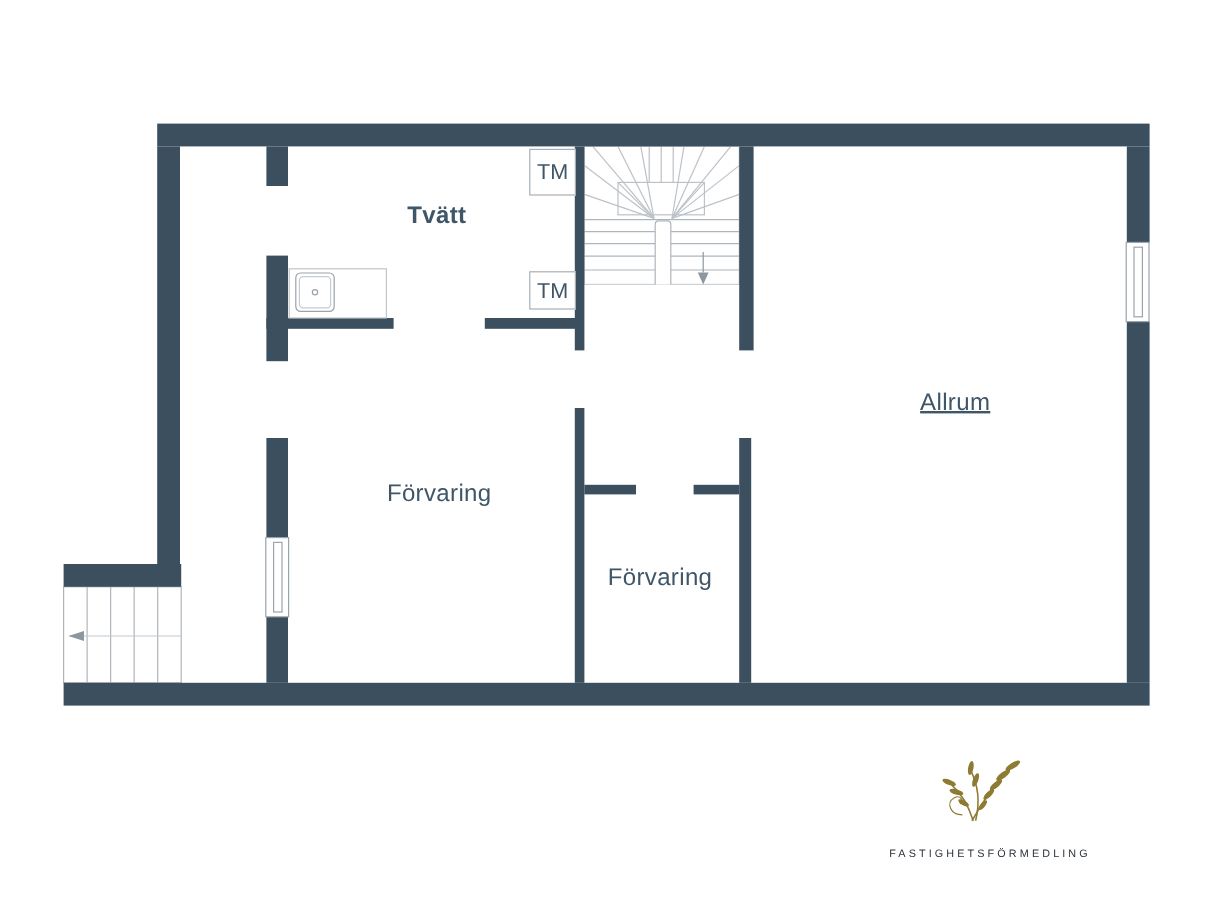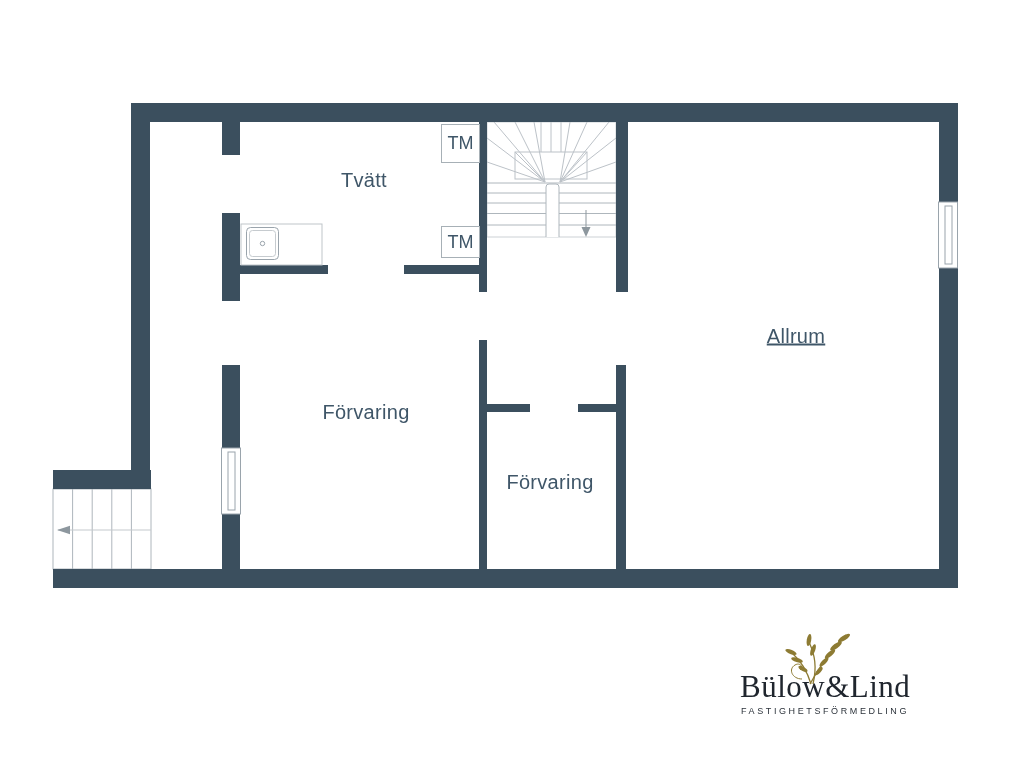--- a/index.html
+++ b/index.html
@@ -135,21 +135,21 @@
     </g>
 
     <g>
       <rect x="241" y="224" width="81" height="41" fill="#ffffff" stroke="#bfc5c9"></rect>
       <rect x="246.5" y="227.5" width="32" height="32" rx="4" fill="#ffffff" stroke="#9aa4ac"></rect>
       <rect x="249.5" y="230.5" width="26" height="26" rx="3" fill="none" stroke="#c6cbcf"></rect>
       <circle cx="262.5" cy="243.5" r="2.2" fill="none" stroke="#9aa4ac"></circle>
     </g>
   </svg>
 
-  <div class="room-label" style="left:364px;top:180px;">Tvätt</div>
+  <div class="room-label" style="left:364px;top:180px;font-weight:bold;">Tvätt</div>
   <div class="room-label" style="left:796px;top:336px;text-decoration:underline;">Allrum</div>
   <div class="room-label" style="left:366px;top:412px;">Förvaring</div>
   <div class="room-label" style="left:550px;top:482px;">Förvaring</div>
 
   <div class="tm-box" style="left:441px;top:124px;width:39px;height:39px;">
     <span>TM</span>
   </div>
   <div class="tm-box" style="left:441px;top:226px;width:39px;height:32px;">
     <span>TM</span>
   </div>
@@ -169,17 +169,16 @@
         <ellipse cx="60" cy="27" rx="6.5" ry="2.3" transform="rotate(-40 60 27)"></ellipse>
         <ellipse cx="54" cy="35" rx="6" ry="2.2" transform="rotate(-45 54 35)"></ellipse>
         <ellipse cx="21" cy="25" rx="6" ry="2.2" transform="rotate(22 21 25)"></ellipse>
         <ellipse cx="27" cy="33" rx="6" ry="2.2" transform="rotate(16 27 33)"></ellipse>
         <ellipse cx="39" cy="13" rx="6" ry="2.2" transform="rotate(-80 39 13)"></ellipse>
         <ellipse cx="43" cy="23" rx="6" ry="2.2" transform="rotate(-70 43 23)"></ellipse>
         <ellipse cx="49" cy="44" rx="5" ry="2" transform="rotate(-50 49 44)"></ellipse>
         <ellipse cx="33" cy="42" rx="5" ry="2" transform="rotate(30 33 42)"></ellipse>
       </g>
     </svg>
-    <div class="logo-name">Bülow&amp;Lind</div>
     <div class="logo-tagline">FASTIGHETSFÖRMEDLING</div>
   </div>
 
 </div>
 
 </body></html>

